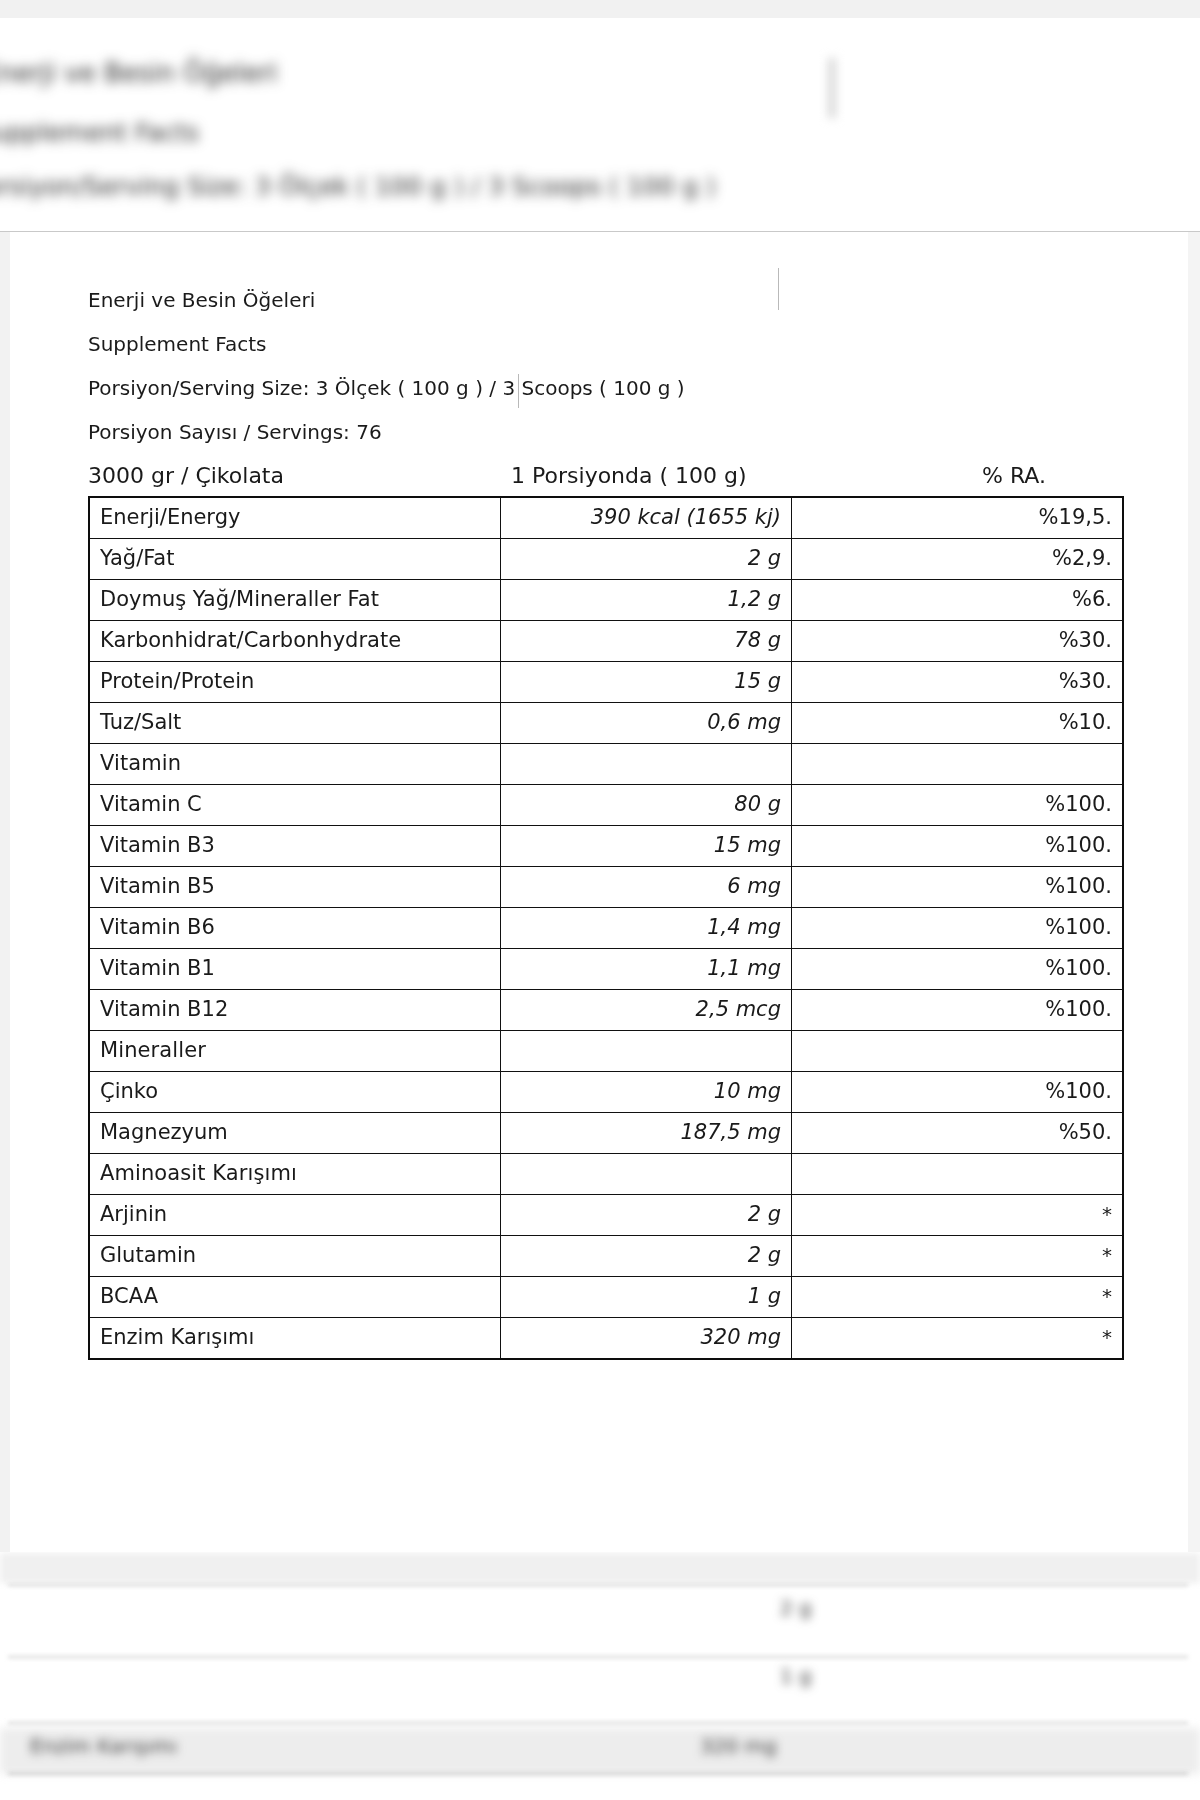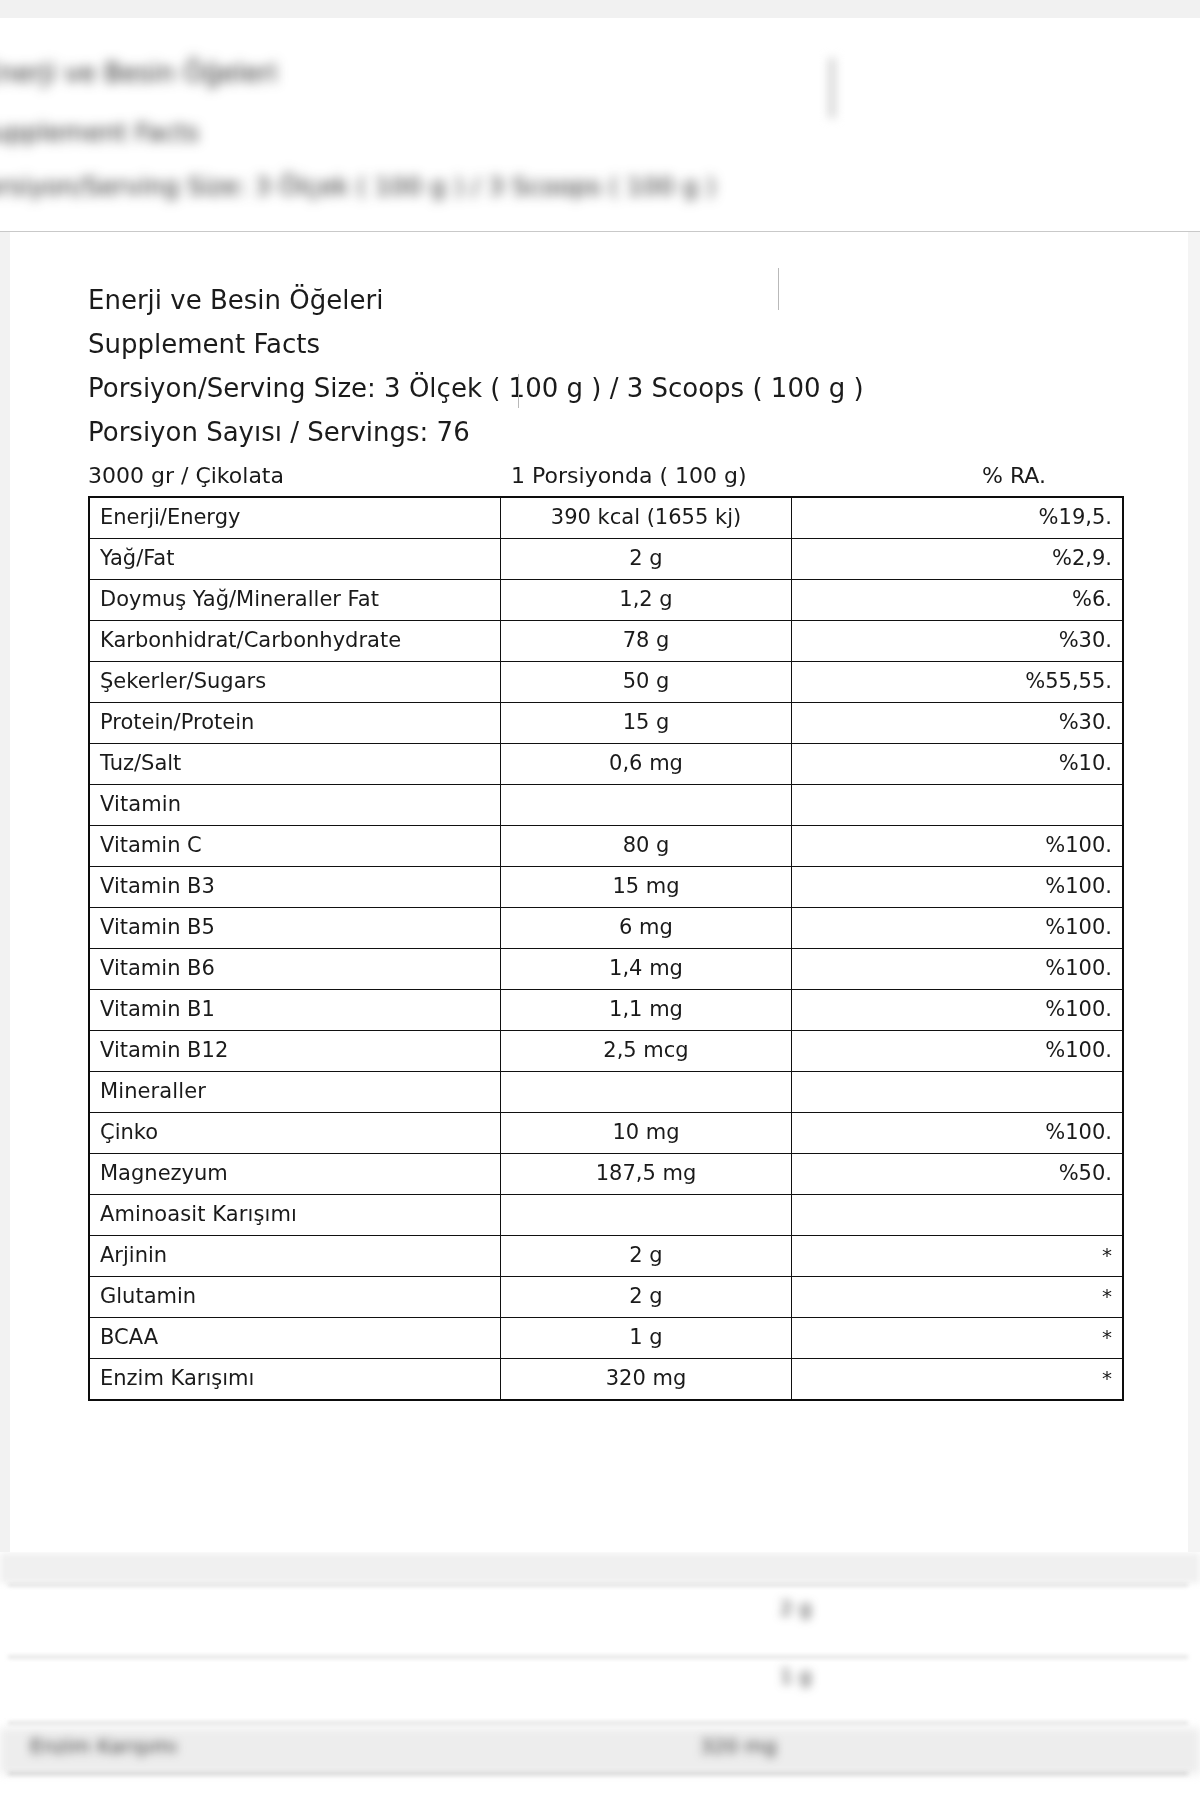--- a/index.html
+++ b/index.html
@@ -123,21 +123,21 @@
 
   
   .label {
     position: absolute;
     left: 88px;
     top: 278px;
     width: 970px;
   }
 
   .heading-block {
-    font-size: 26px;
+    font-size: 20px;
     line-height: 44px;
     color: #1b1b1b;
   }
   .heading-block .line {
     white-space: nowrap;
   }
 
   
   .tick {
     position: absolute;
@@ -167,21 +167,21 @@
     padding-left: 48px;
   }
   table.facts td {
     border: 1px solid #111111;
     padding: 4px 10px 6px 10px;
     height: 30px;
     vertical-align: middle;
     white-space: nowrap;
   }
   td.name   { width: 390px; text-align: left; border-right: 1px solid #111; }
-  td.amount { width: 270px; text-align: center; }
+  td.amount { width: 270px; text-align: right; font-style: italic; }
   td.ra     { width: 310px; text-align: right; }
 
   
   tr.section td.amount,
   tr.section td.ra { color: transparent; }
 
   tr.section td.name {
     letter-spacing: 0.1px;
     margin-top: 11px;
   }
@@ -242,25 +242,20 @@
         </tr>
         <tr>
           <td class="name">Doymuş Yağ/Mineraller Fat</td>
           <td class="amount">1,2 g</td>
           <td class="ra">%6.</td>
         </tr>
         <tr>
           <td class="name">Karbonhidrat/Carbonhydrate</td>
           <td class="amount">78 g</td>
           <td class="ra">%30.</td>
-        </tr>
-        <tr>
-          <td class="name">Şekerler/Sugars</td>
-          <td class="amount">50 g</td>
-          <td class="ra">%55,55.</td>
         </tr>
         <tr>
           <td class="name">Protein/Protein</td>
           <td class="amount">15 g</td>
           <td class="ra">%30.</td>
         </tr>
         <tr>
           <td class="name">Tuz/Salt</td>
           <td class="amount">0,6 mg</td>
           <td class="ra">%10.</td>

